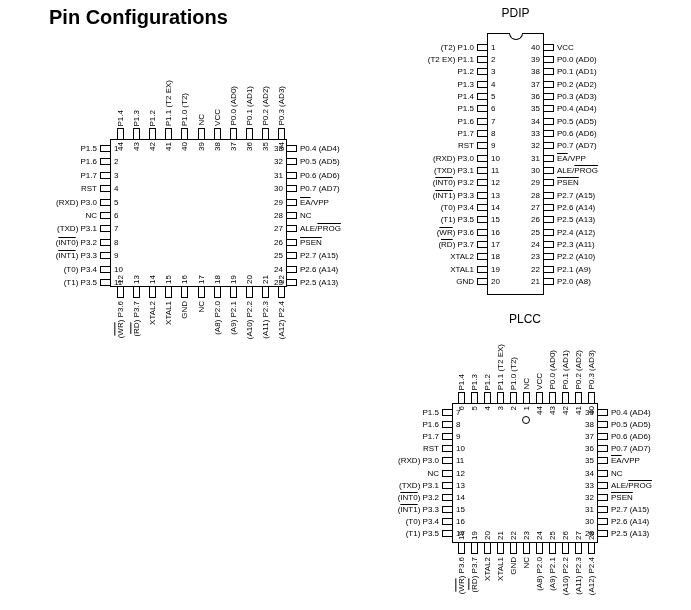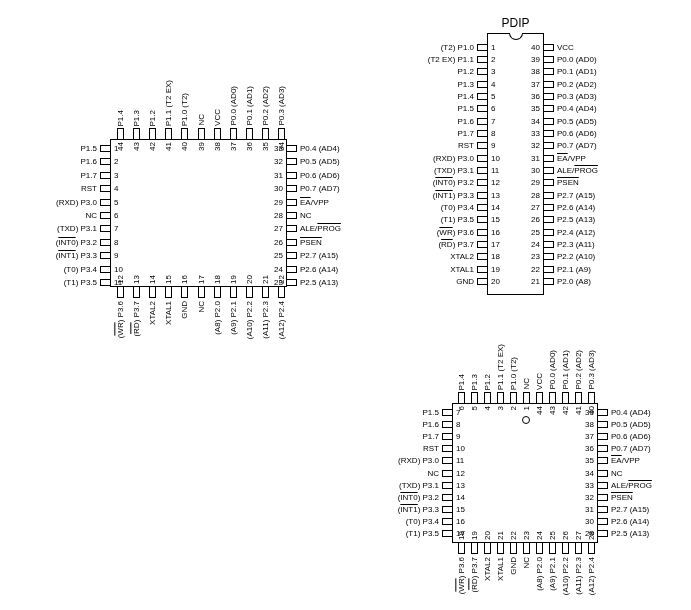--- a/index.html
+++ b/index.html
@@ -5,21 +5,21 @@
   * { margin:0; padding:0; box-sizing:border-box; }
   html,body { background:#fff; }
   .canvas {
     position:relative; width:691px; height:610px; background:#fff;
     font-family:"Liberation Sans", sans-serif; color:#000; overflow:hidden;
   }
   .page-title { position:absolute; left:49px; top:6px; font-size:20px; font-weight:bold; }
   .pkg { position:absolute; inset:0; }
   .pkg-title { position:absolute; font-size:12px; text-align:center; }
   #qfp-title  { left:110px; top:30px;  width:177px; }
-  #pdip-title { left:487px; top:6px;   width:57px;margin-top:10px;  }
+  #pdip-title { left:487px; top:6px;   width:57px;  }
   #plcc-title { left:452px; top:312px; width:146px; }
   .chip-body { position:absolute; border:1.5px solid #000; background:#fff; }
   #qfp-body  { left:110px; top:139px; width:177px; height:148px; }
   #pdip-body { left:487px; top:33px;  width:57px;  height:262px; }
   #plcc-body { left:452px; top:403px; width:146px; height:140px; }
   .notch {
     position:absolute; left:50%; top:-1px; transform:translateX(-50%);
     width:14px; height:7px; border:1.5px solid #000; border-top:none;
     border-radius:0 0 9px 9px; background:#fff;
   }
@@ -36,20 +36,21 @@
     color:#ccc6c3; opacity:.85; pointer-events:none;
   }
   .wm-cn  { font-size:31px; font-weight:bold; letter-spacing:7px; }
   .wm-url { font-size:15px; letter-spacing:2px; margin-top:3px; }
 </style>
 </head>
 <body>
 
 <div class="canvas">
 
+  <div class="page-title">Pin Configurations</div>
 
   <div class="pkg" id="qfp">
     <div class="chip-body" id="qfp-body"></div>
   <div class="stub" style="top: 145px; height: 7px; width: 10px; left: 100px; border-right: none;"></div>
       <div class="num" style="top: 144px; left: 114px;">1</div>
       <div class="lbl" style="top: 144px; left: 2px; width: 95px; text-align: right;"><span>P1.5</span></div>
       <div class="stub" style="top: 158.4px; height: 7px; width: 10px; left: 100px; border-right: none;"></div>
       <div class="num" style="top: 157.4px; left: 114px;">2</div>
       <div class="lbl" style="top: 157.4px; left: 2px; width: 95px; text-align: right;"><span>P1.6</span></div>
       <div class="stub" style="top: 171.8px; height: 7px; width: 10px; left: 100px; border-right: none;"></div>
@@ -301,20 +302,21 @@
       <div class="lbl" style="top: 252.45px; left: 557px;"><span>P2.2 (A10)</span></div>
       <div class="stub" style="top: 265.8px; height: 7px; width: 10px; left: 544px; border-left: none;"></div>
       <div class="num" style="top: 264.8px; left: 522px; width: 18px; text-align: right;">22</div>
       <div class="lbl" style="top: 264.8px; left: 557px;"><span>P2.1 (A9)</span></div>
       <div class="stub" style="top: 278.15px; height: 7px; width: 10px; left: 544px; border-left: none;"></div>
       <div class="num" style="top: 277.15px; left: 522px; width: 18px; text-align: right;">21</div>
       <div class="lbl" style="top: 277.15px; left: 557px;"><span>P2.0 (A8)</span></div>
     </div>
 
   <div class="pkg" id="plcc">
+    <div class="pkg-title" id="plcc-title">PLCC</div>
     <div class="chip-body" id="plcc-body"></div>
     <div class="p1circle"></div>
   <div class="stub" style="top: 409px; height: 7px; width: 10px; left: 442px; border-right: none;"></div>
       <div class="num" style="top: 408px; left: 456px;">7</div>
       <div class="lbl" style="top: 408px; left: 344px; width: 95px; text-align: right;"><span>P1.5</span></div>
       <div class="stub" style="top: 421.1px; height: 7px; width: 10px; left: 442px; border-right: none;"></div>
       <div class="num" style="top: 420.1px; left: 456px;">8</div>
       <div class="lbl" style="top: 420.1px; left: 344px; width: 95px; text-align: right;"><span>P1.6</span></div>
       <div class="stub" style="top: 433.2px; height: 7px; width: 10px; left: 442px; border-right: none;"></div>
       <div class="num" style="top: 432.2px; left: 456px;">9</div>

